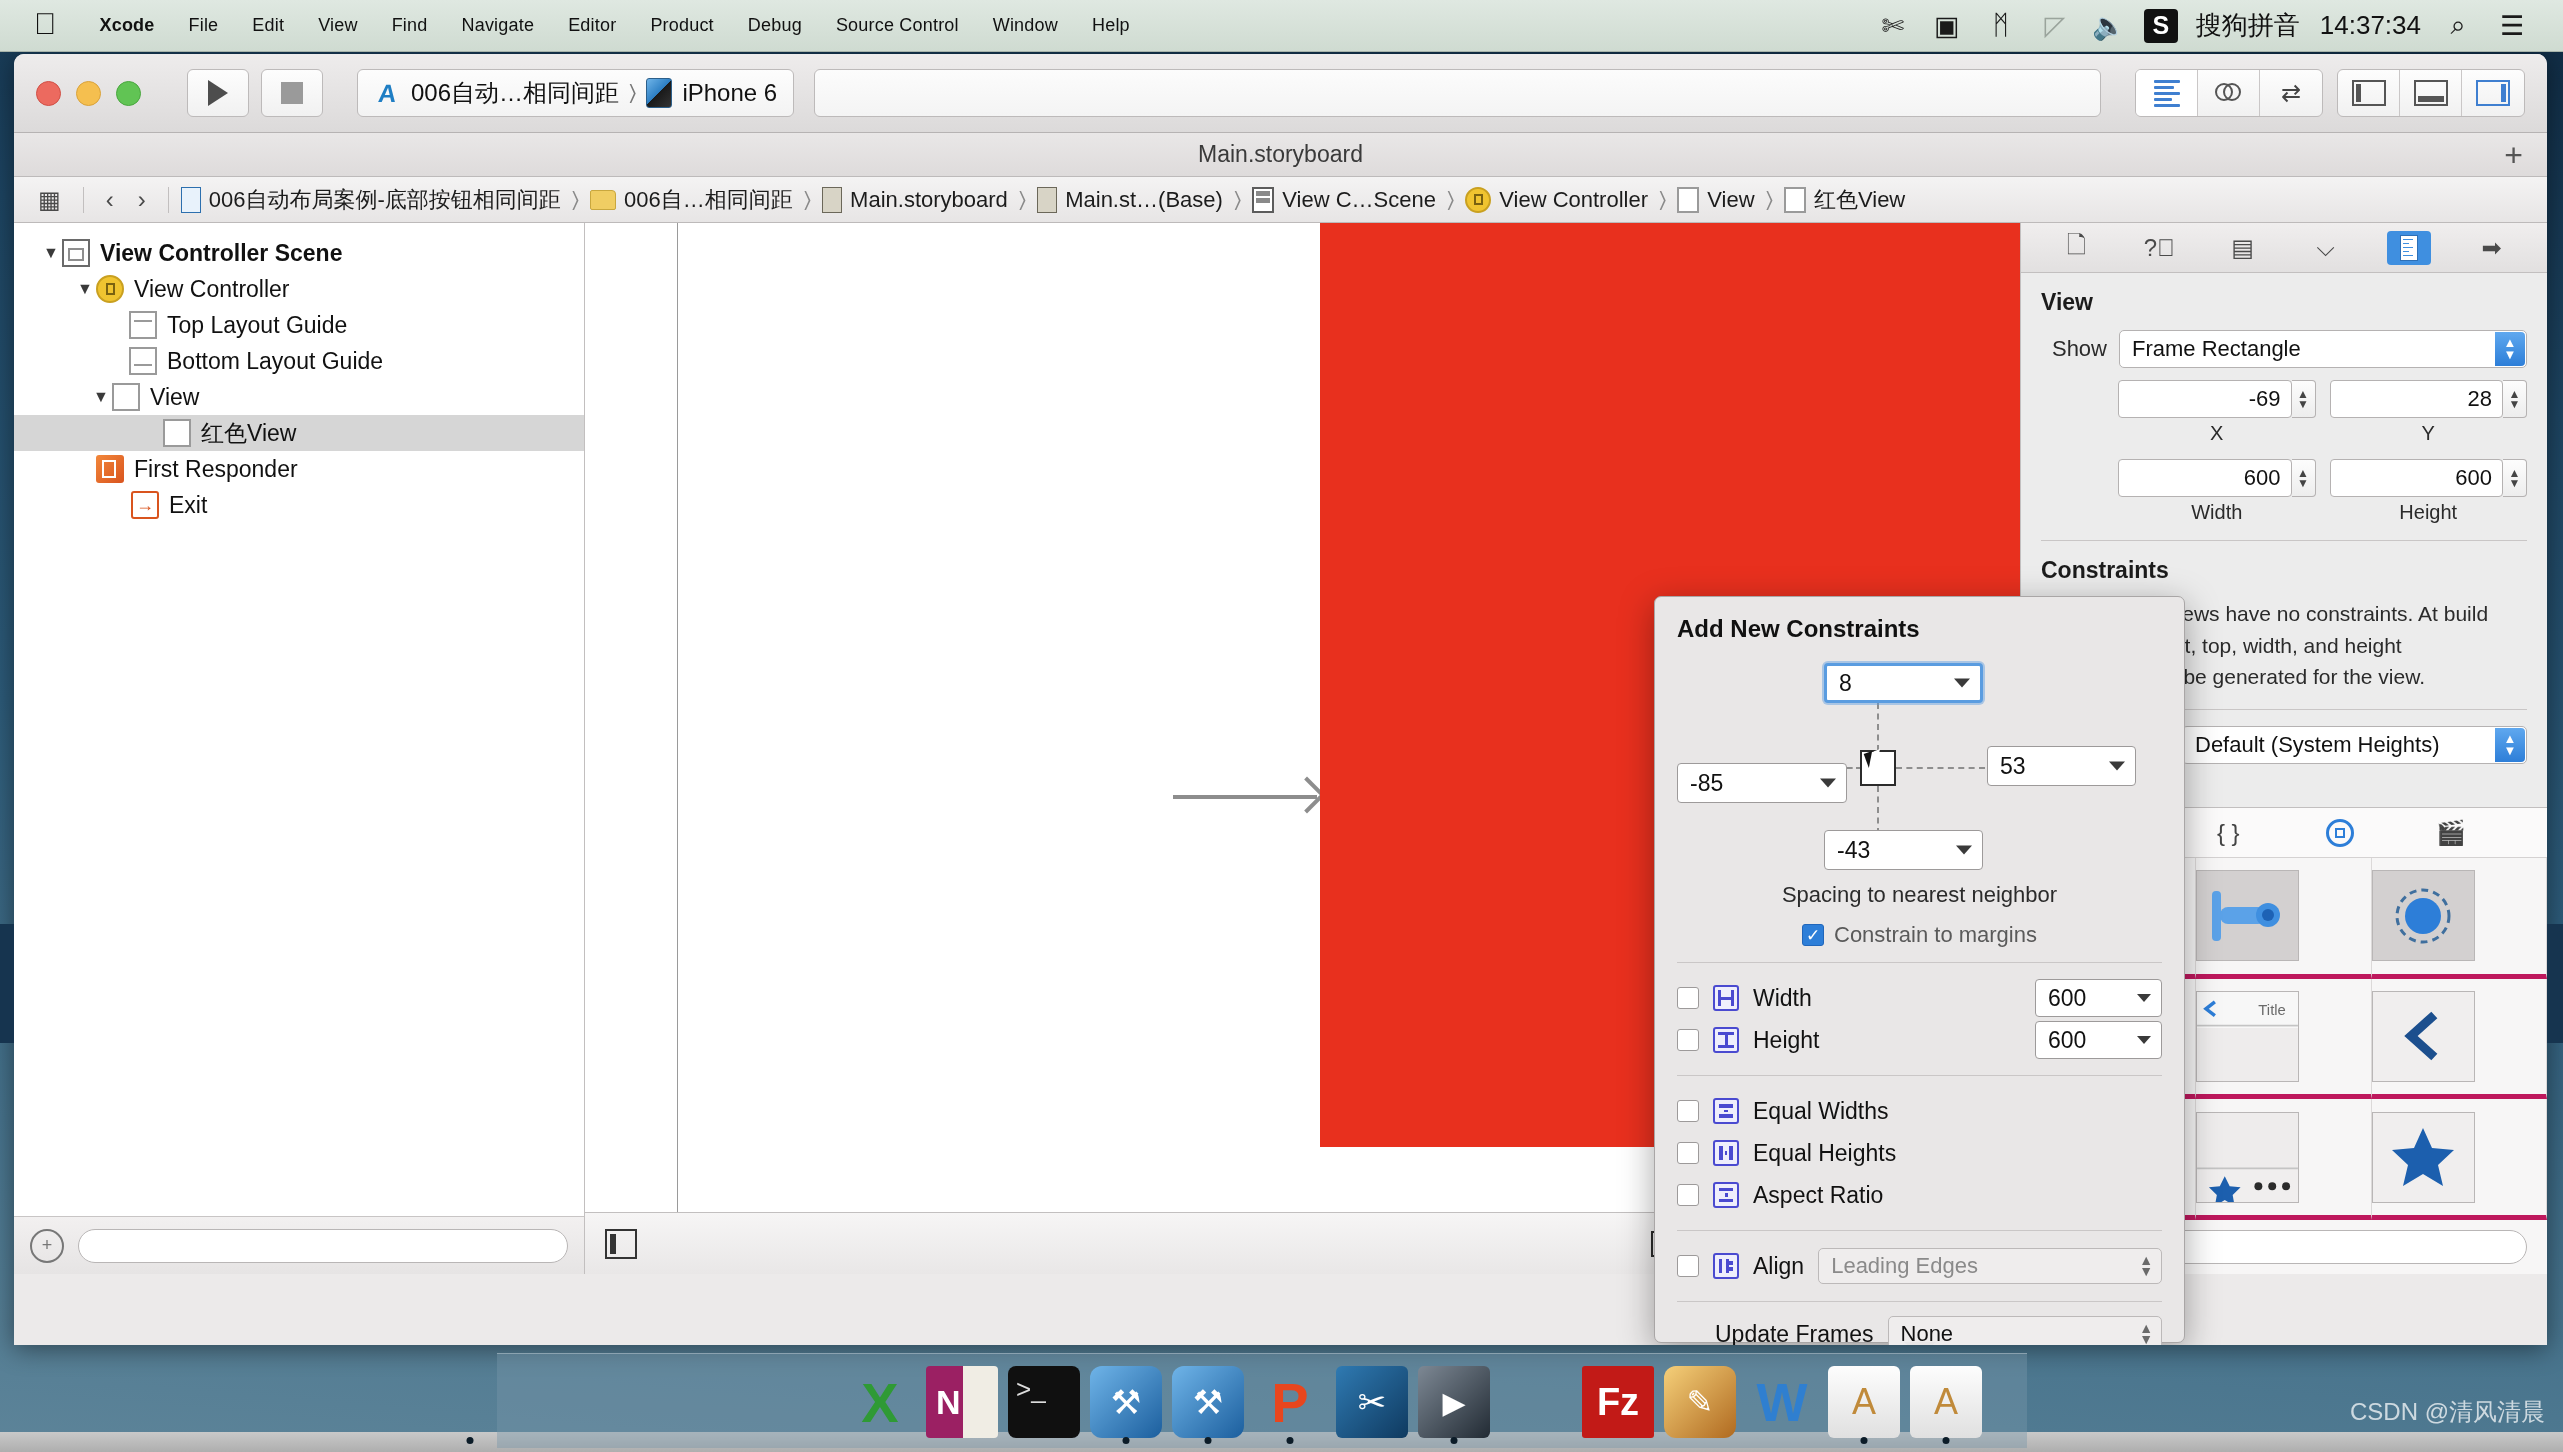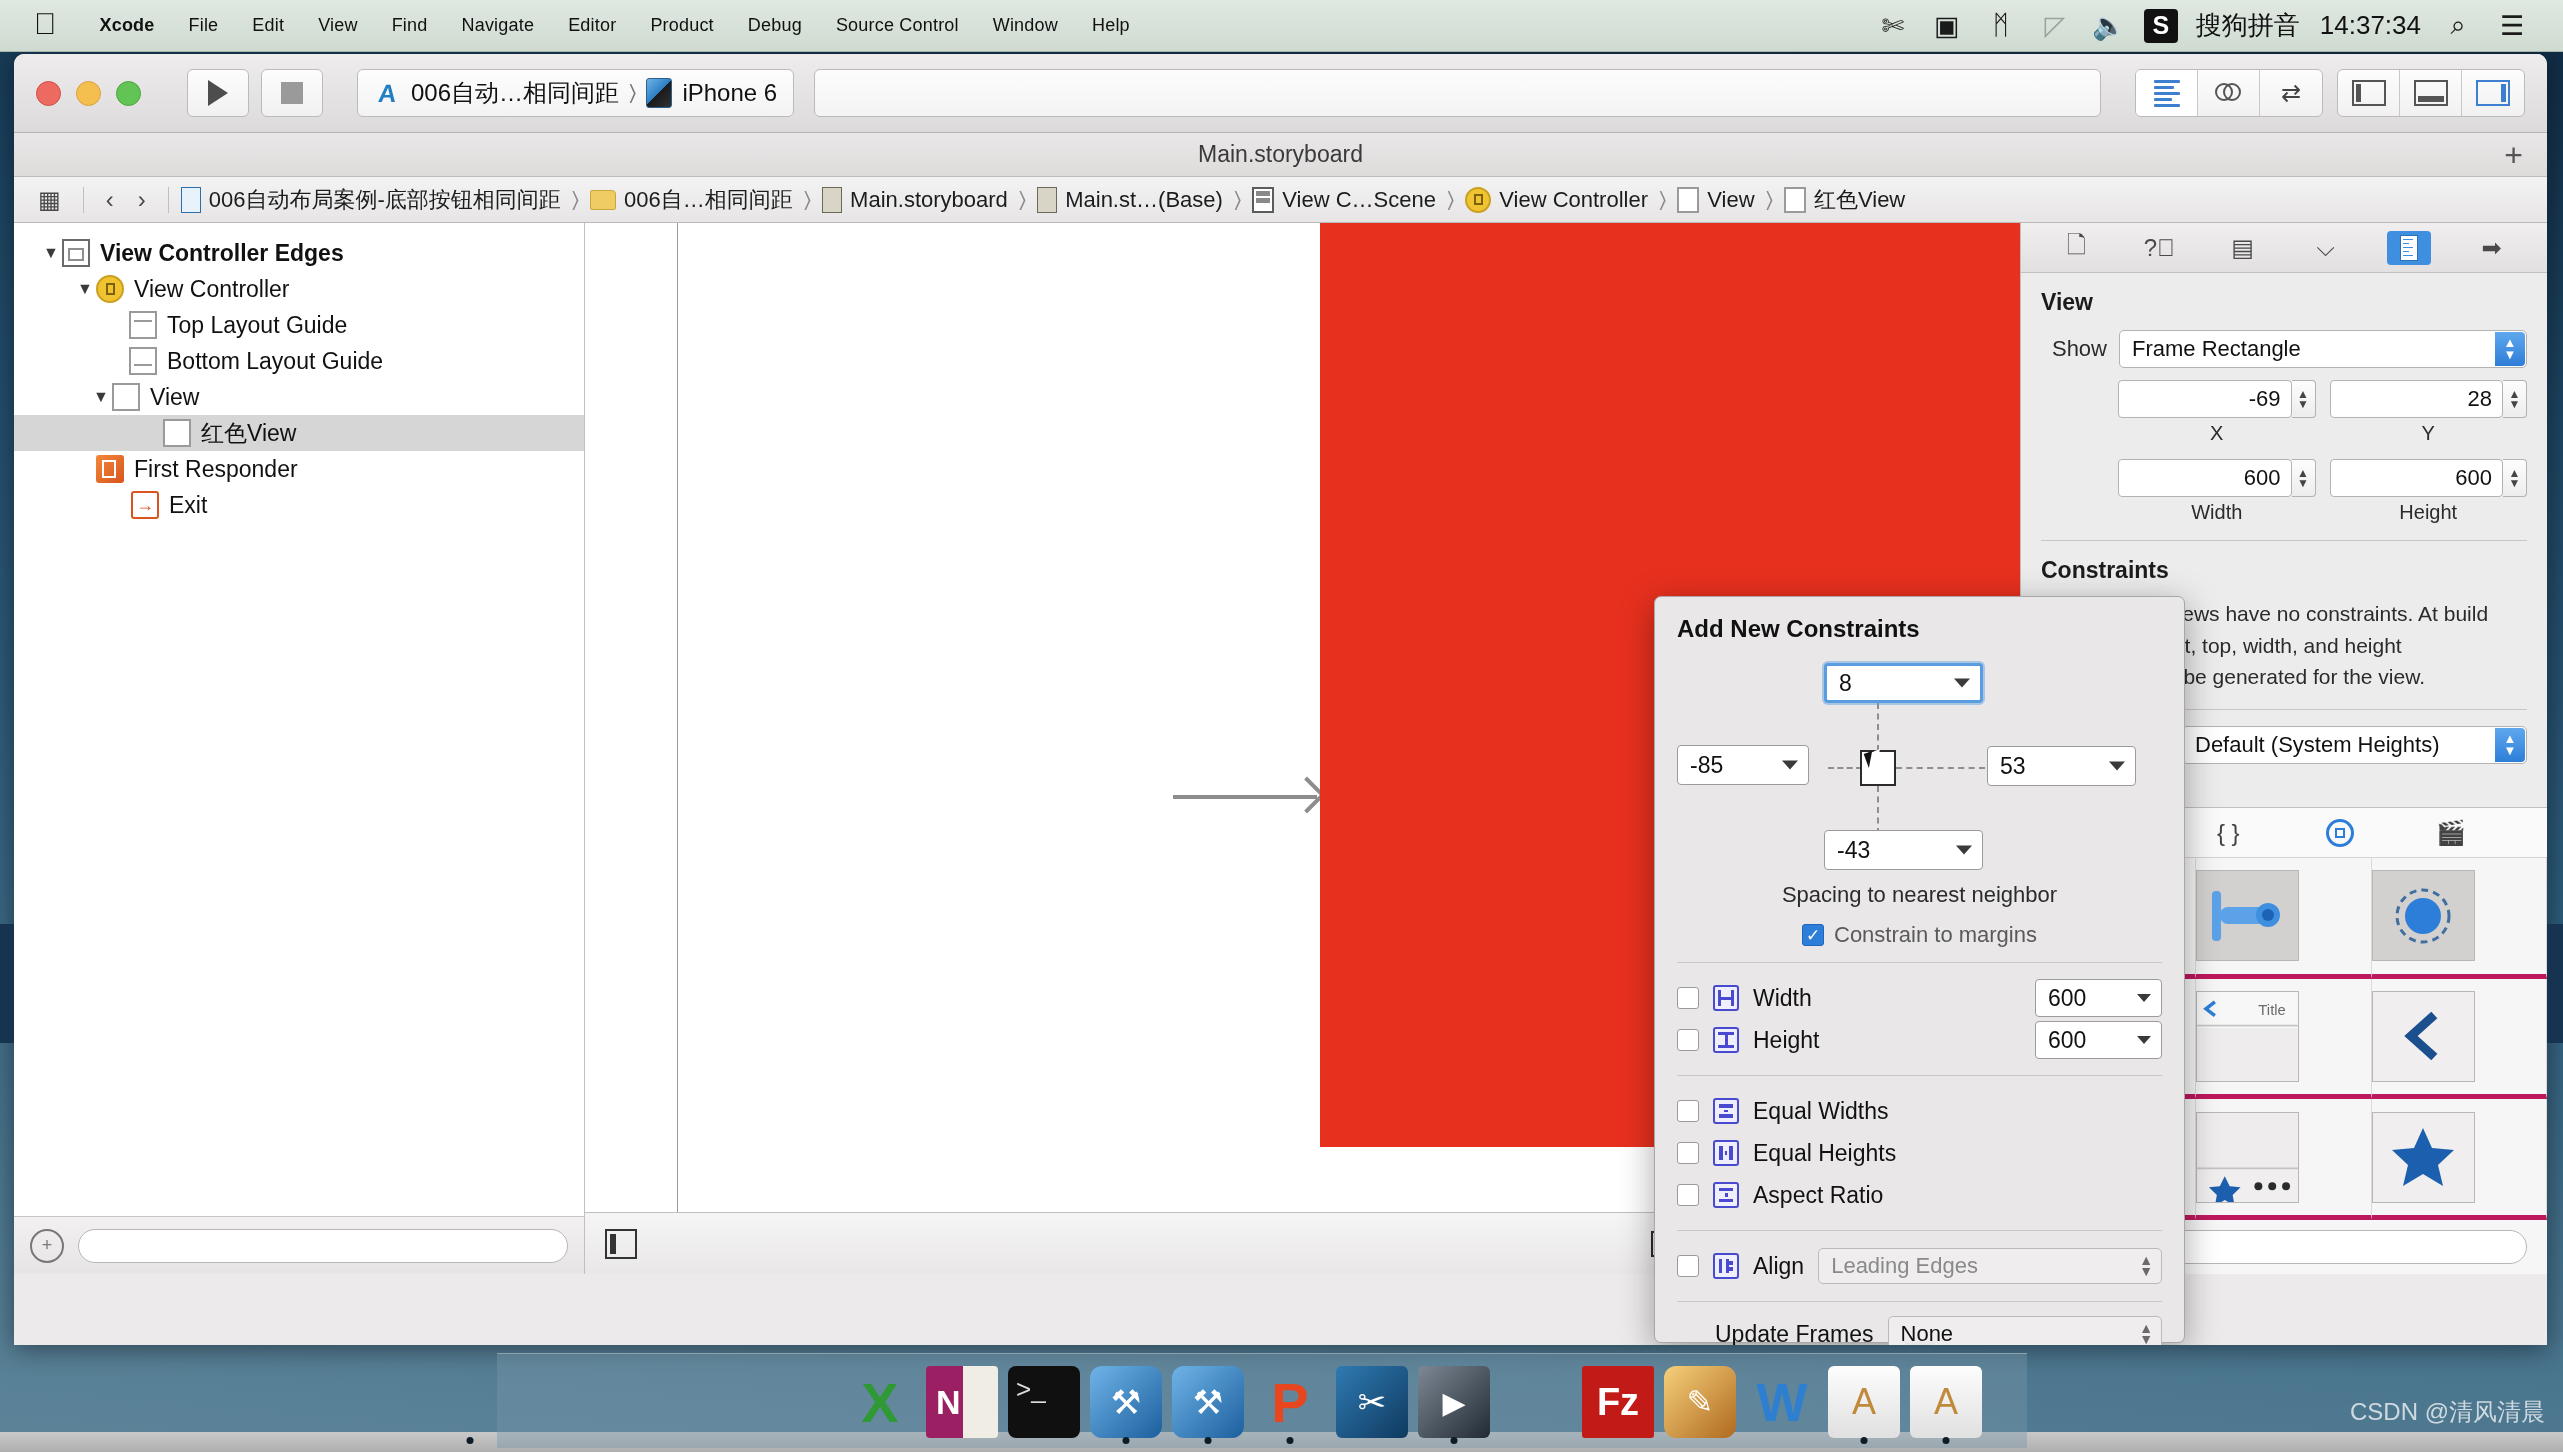--- a/index.html
+++ b/index.html
@@ -352,21 +352,21 @@
   .sp-field {
     position:absolute; height:40px; background:#fff; border:1px solid #9d9a9a; border-radius:4px;
     display:flex; align-items:center; padding-left:12px; font-size:23px; color:#111;
   }
   .sp-field .tri-down {
     position:absolute; right:10px; top:50%; transform:translateY(-50%);
     width:0;height:0;border-left:8px solid transparent;border-right:8px solid transparent;border-top:9px solid #3a3a3a;
   }
   .sp-field.focused { border:3px solid #5a9ce0; box-shadow:0 0 0 2px rgba(90,156,224,.45); }
   #sp-top { left:147px; top:4px; width:159px; }
-  #sp-left { left:0px; top:86px; width:132px; }
+  #sp-left { left:0px; top:104px; width:170px; }
   #sp-right { left:310px; top:87px; width:149px; }
   #sp-bottom { left:147px; top:171px; width:159px; }
   #sp-center {
     position:absolute; left:183px; top:91px; width:36px; height:36px;
     border:2px solid #2b2b2b; background:#fff;
   }
   .dash-v { position:absolute; left:200px; width:2px; background:transparent;
             border-left:2px dashed #8e8e8e; }
   .dash-h { position:absolute; top:108px; height:2px; background:transparent;
             border-top:2px dashed #8e8e8e; }
@@ -604,21 +604,21 @@
   <div id="body3">
 
     <div id="navigator">
       <div id="navtree">
 
         <div class="nrow bold" style="padding-left:26px">
           <span class="tri">▼</span>
           <span class="nicon ic-scene">
               <i></i>
             </span>
-          <span>View Controller Edges</span>
+          <span>View Controller Scene</span>
         </div>
 
         <div class="nrow" style="padding-left:60px">
           <span class="tri">▼</span>
           <span class="nicon ic-vc">
               <i></i>
             </span>
           <span>View Controller</span>
         </div>
 

